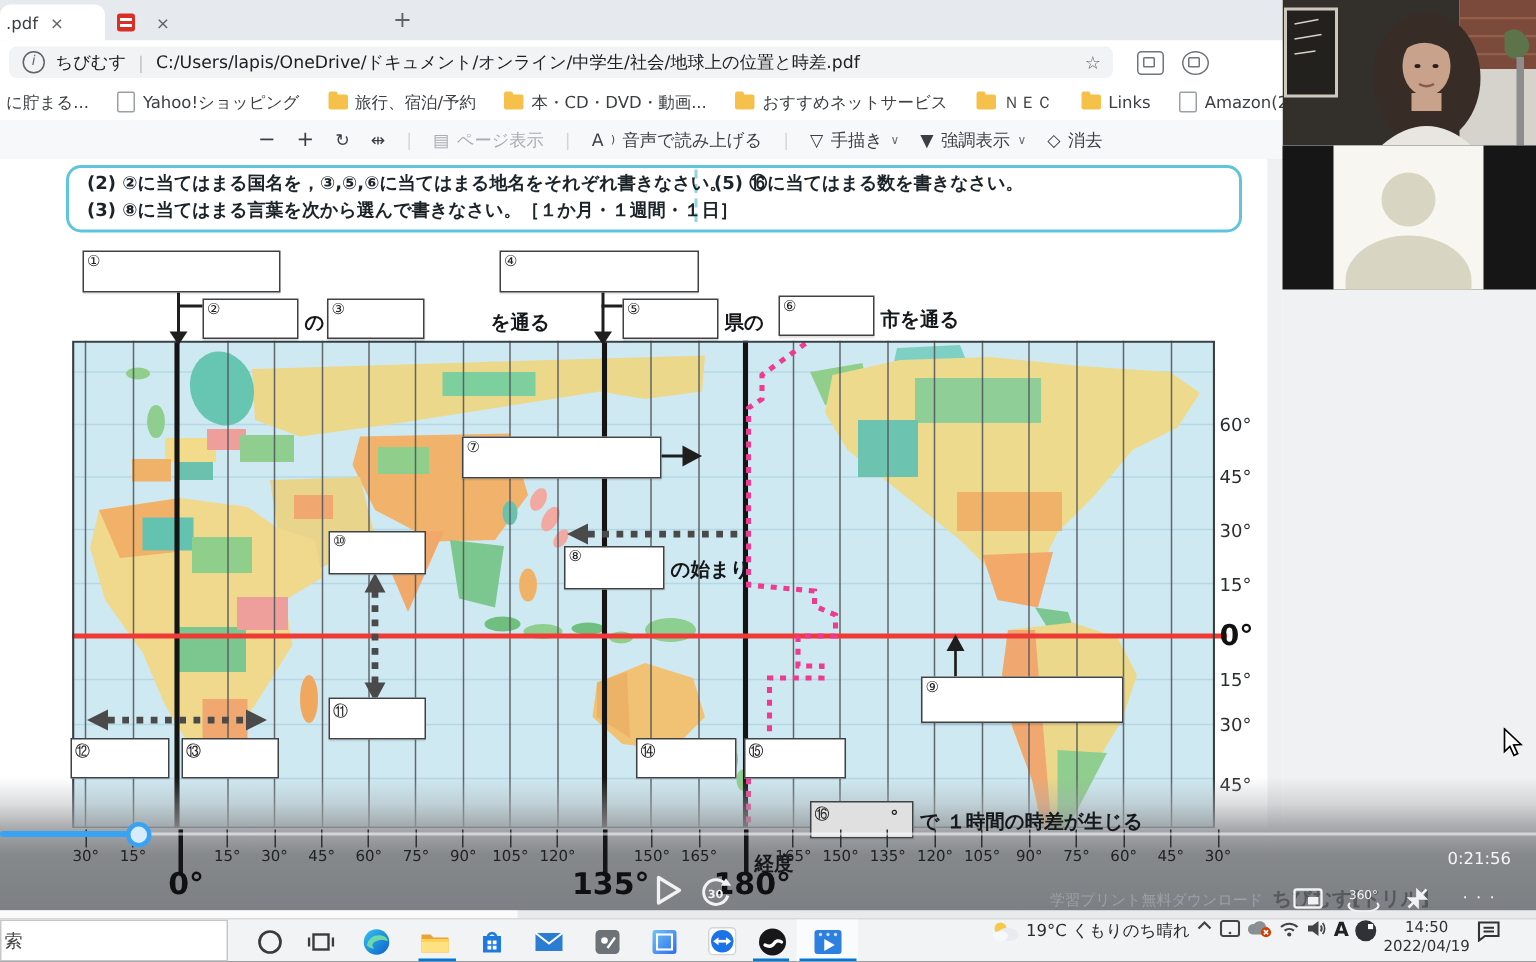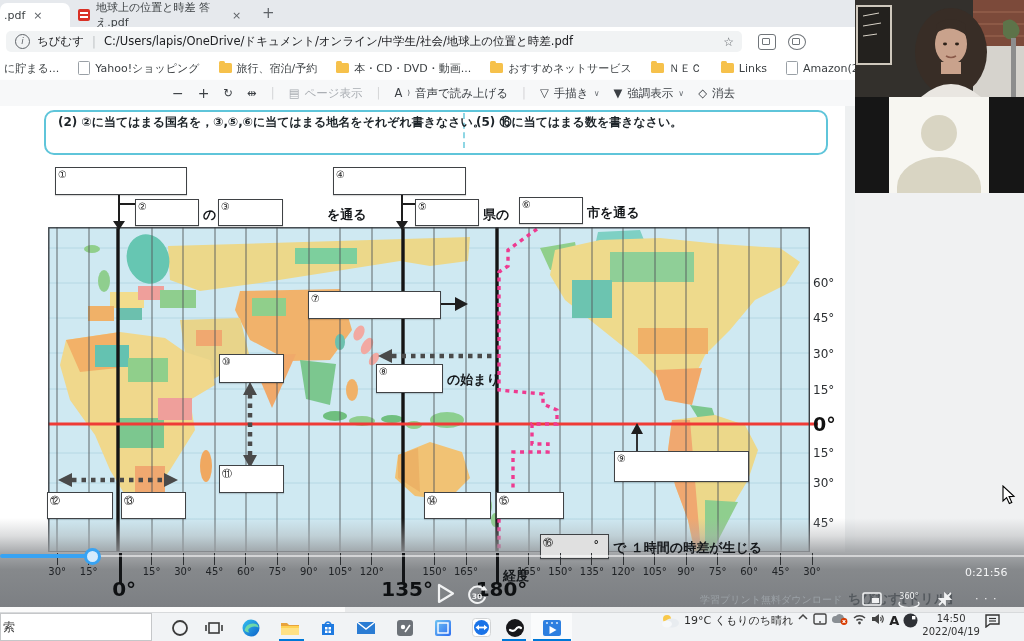--- a/index.html
+++ b/index.html
@@ -90,21 +90,20 @@
 
 <div id="stage">
 
   <div class="abs" id="tabbar">
     <div class="tab active" style="left:0;width:66px;padding-left:4px;">
       <span>.pdf</span>
       <span class="x">×</span>
     </div>
     <div class="tab" style="left:70px;width:186px;padding-left:8px;">
       <span class="pdfico"></span>
-      <span style="max-width:128px;overflow:hidden;text-overflow:ellipsis;">地球上の位置と時差 答え.pdf</span>
       <span class="x">×</span>
     </div>
     <span class="newtab">+</span>
   </div>
 
   <div class="abs" id="addrbar">
     <div id="addrinput">
       <span class="infoico">i</span>
       <span>ちびむす</span>
       <span class="addrsep">|</span>
@@ -168,20 +167,21 @@
     <span class="tbtn">◇ <span>消去</span></span>
   </div>
 
   <div class="abs" id="page"></div>
   <div class="abs" id="scrollstrip"></div>
   <div class="abs" id="graycol"></div>
 
   <div class="abs" id="qpanel"></div>
   <div class="abs" id="qdiv"></div>
   <span class="qtext" style="left:58px;top:114px;">(2) ②に当てはまる国名を，③,⑤,⑥に当てはまる地名をそれぞれ書きなさい。</span>
+  <span class="qtext" style="left:58px;top:132px;">(3) ⑧に当てはまる言葉を次から選んで書きなさい。［１か月・１週間・１日］</span>
   <span class="qtext" style="left:476px;top:114px;">(5) ⑯に当てはまる数を書きなさい。</span>
 
   <div class="vline" style="left:118px;top:192px;width:2px;height:30px;"></div>
   <div class="hline" style="left:118px;top:203px;width:18px;height:2px;"></div>
   <div class="tri-down" style="left:113px;top:221px;"></div>
   <div class="vline" style="left:401px;top:192px;width:2px;height:30px;"></div>
   <div class="hline" style="left:401px;top:203px;width:15px;height:2px;"></div>
   <div class="tri-down" style="left:396px;top:221px;"></div>
 
   <svg class="abs" style="left:48px;top:227px;z-index:1;" width="772" height="325" viewBox="48 227 772 325">

